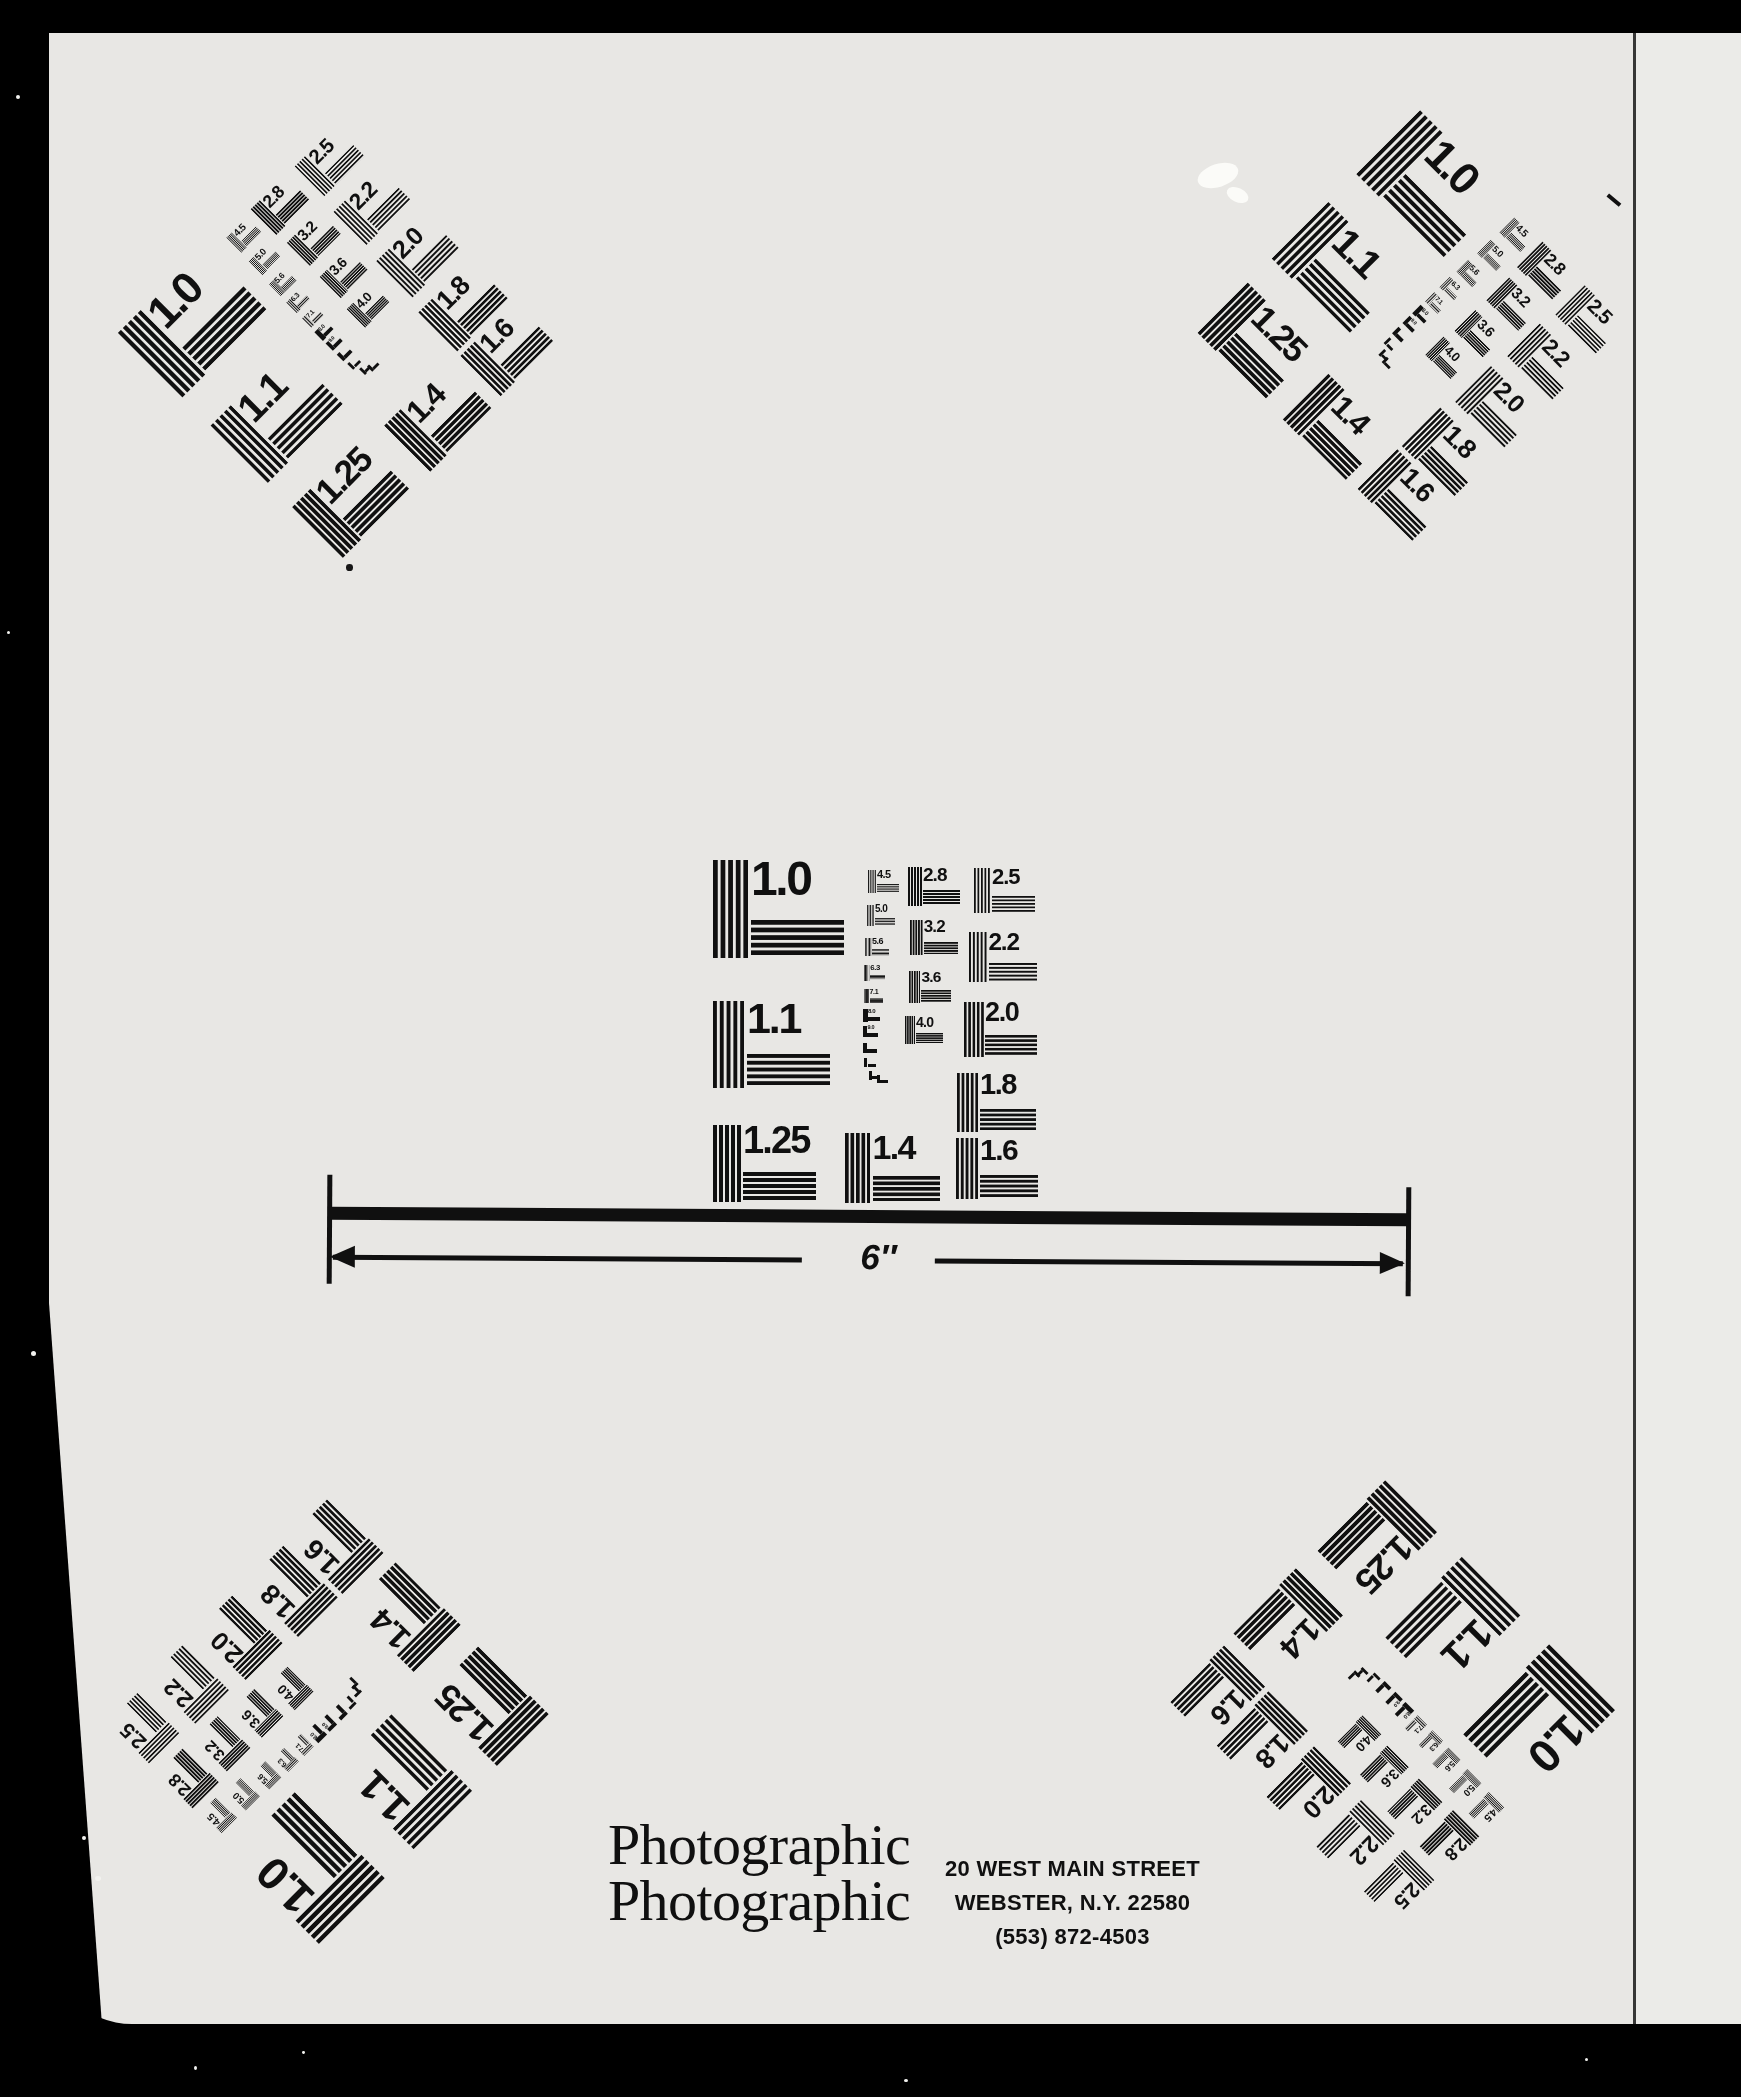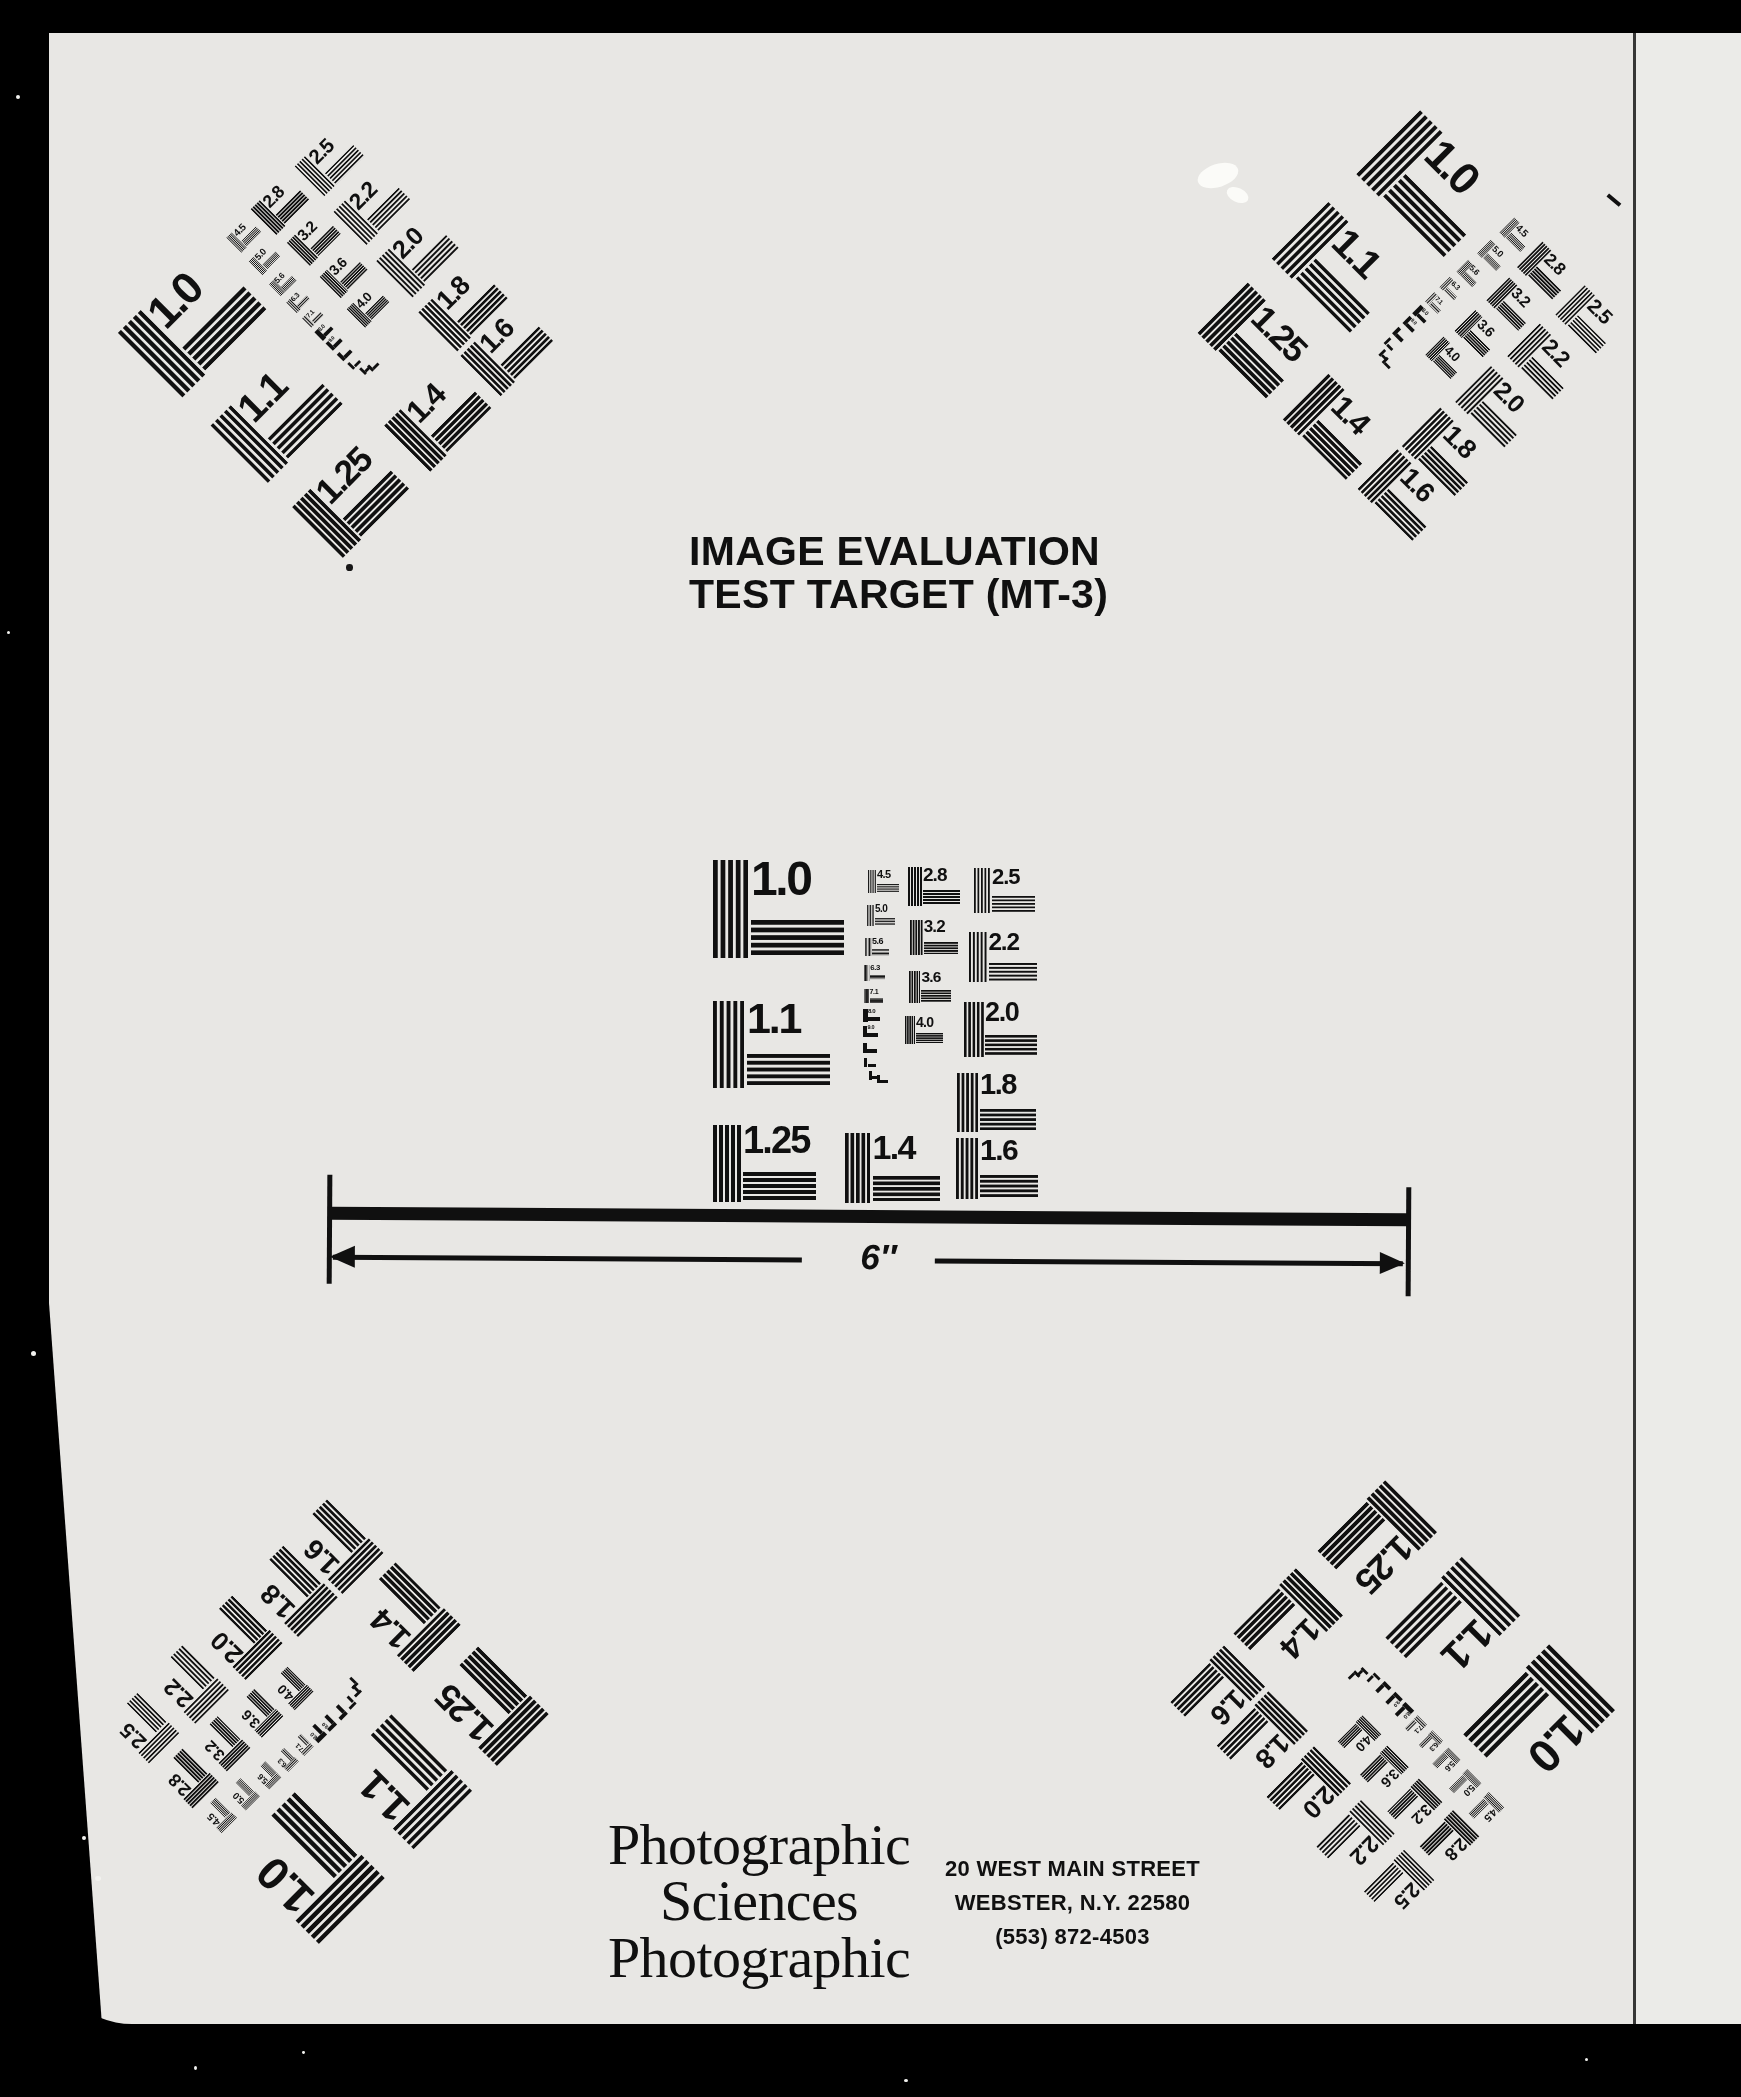--- a/index.html
+++ b/index.html
@@ -77,39 +77,34 @@
 </head>
 <body style="background: rgb(0, 0, 0);">
 
 <div class="stage">
 
   <div class="paper" style="background: rgb(232, 231, 228);"></div>
   <div class="right-light-strip"></div>
   <div class="seam"></div>
   <div class="left-wedge"></div>
 
-  <div class="title-block">
-    <div>IMAGE EVALUATION</div>
-    <div>TEST TARGET (MT-3)</div>
-  </div>
 
   <div class="scalebar">
     <div class="sb-tick" style="left:2.8px;top:2.8px;"></div>
     <div class="sb-tick" style="left:1082px;top:9px;"></div>
     <div class="sb-bar"></div>
     <div class="sb-line" style="left:9px;width:469px;"></div>
     <div class="sb-line" style="left:611px;width:468px;"></div>
     <div class="sb-head" style="left:5.5px;border-right:25.5px solid var(--ink);"></div>
     <div class="sb-head" style="left:1056px;border-left:25.5px solid var(--ink);"></div>
     <div class="sb-label">6″</div>
   </div>
 
   <div class="company-block">
     <div>Photographic</div>
-    <div>Sciences</div>
     <div>Photographic</div>
   </div>
 
   <div class="address-block">
     <div>20 WEST MAIN STREET</div>
     <div>WEBSTER, N.Y. 22580</div>
     <div>(553) 872-4503</div>
   </div>
 
   <div class="splotch" style="left:1197px;top:164px;width:42px;height:23px;transform:rotate(-18deg);"></div>

